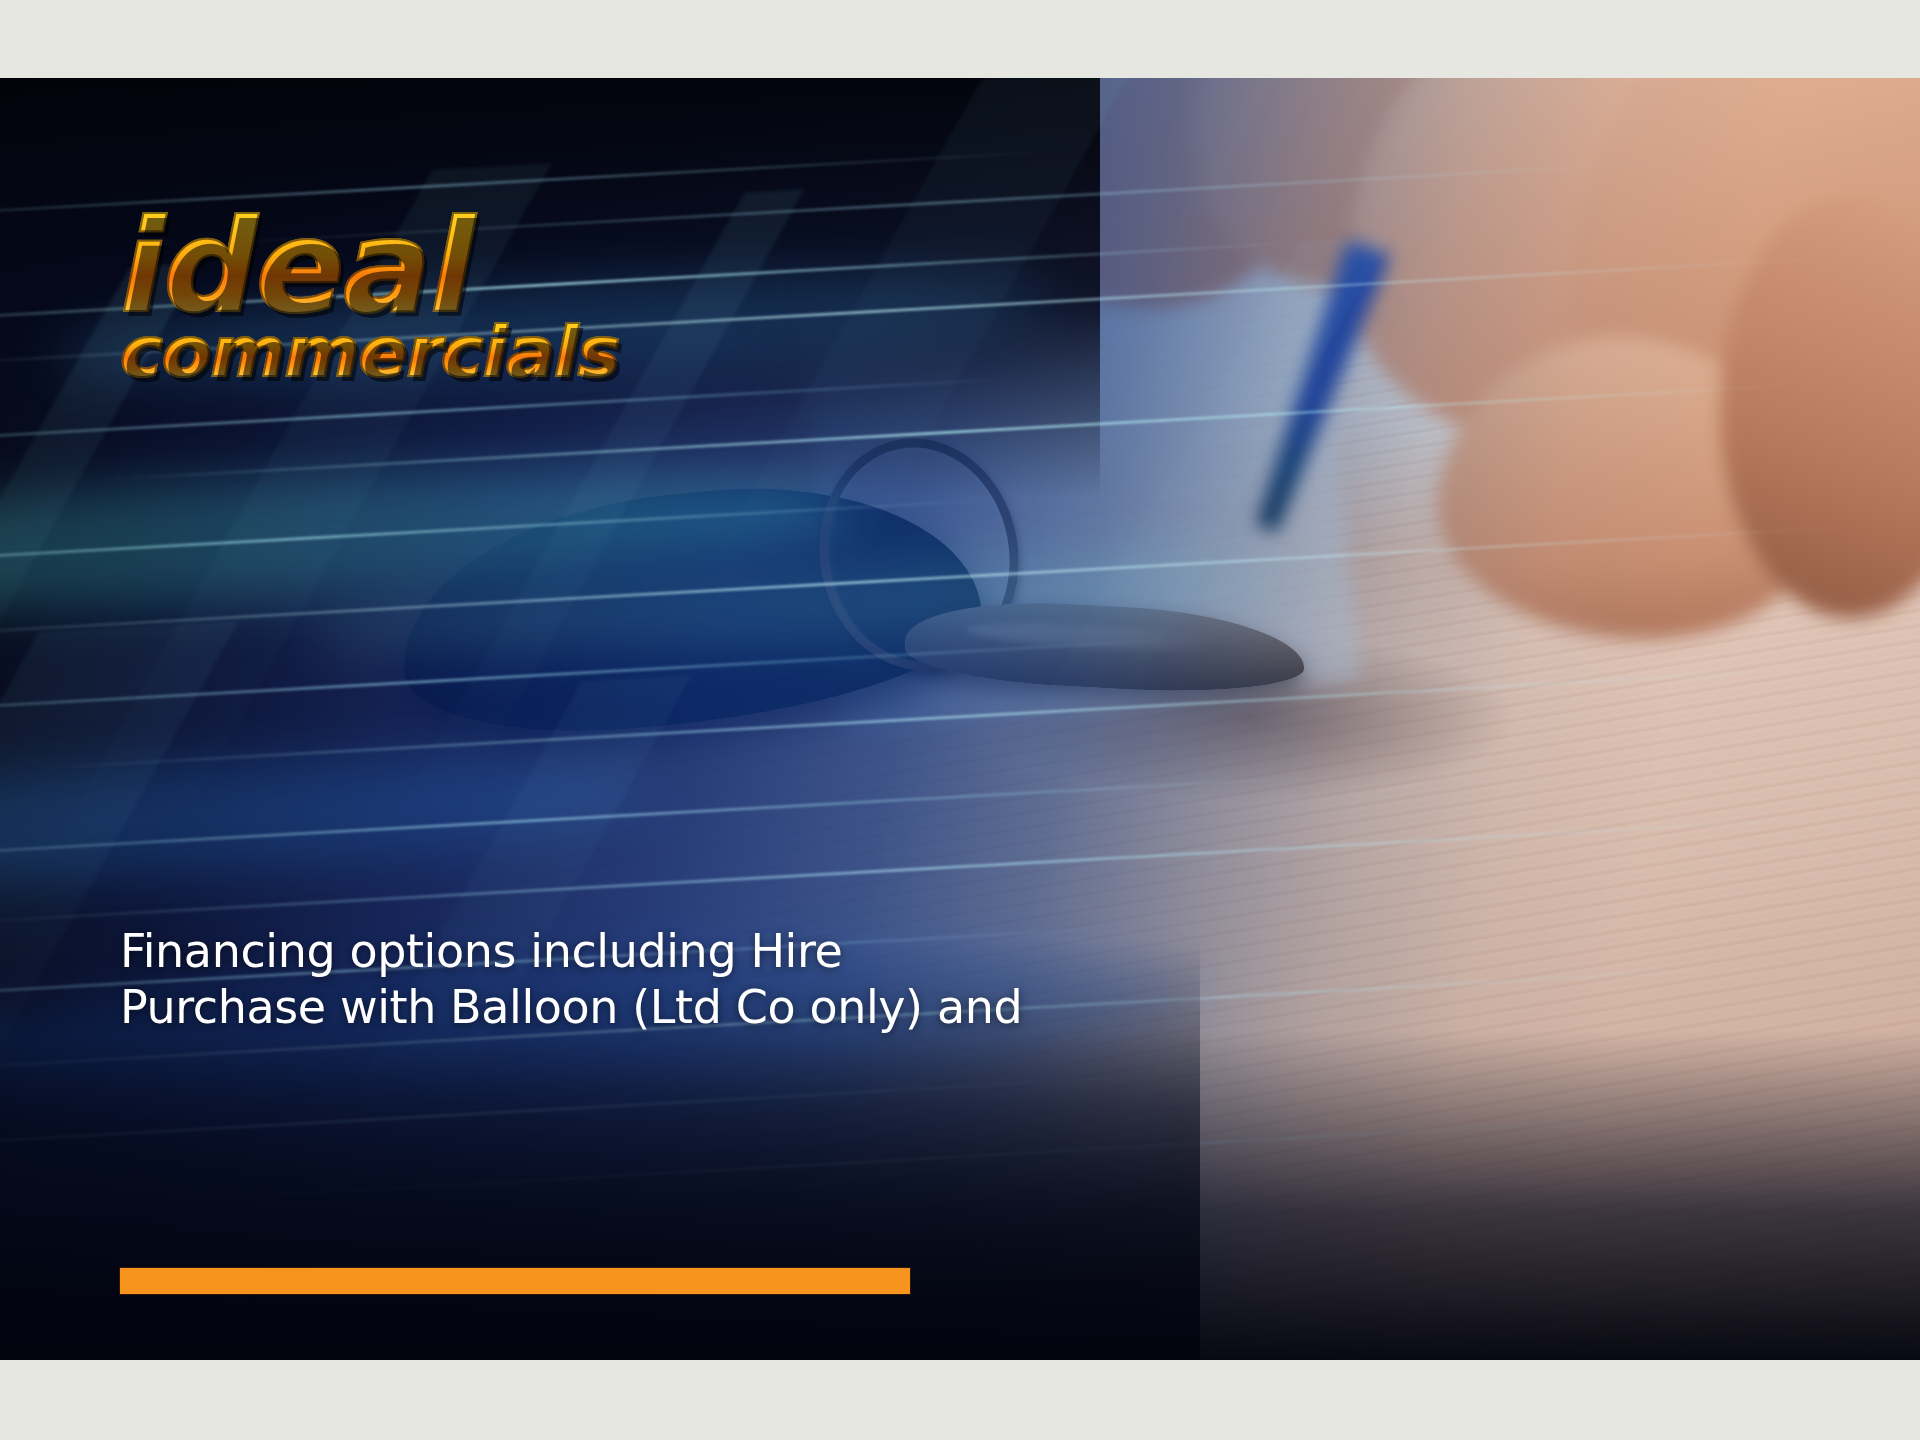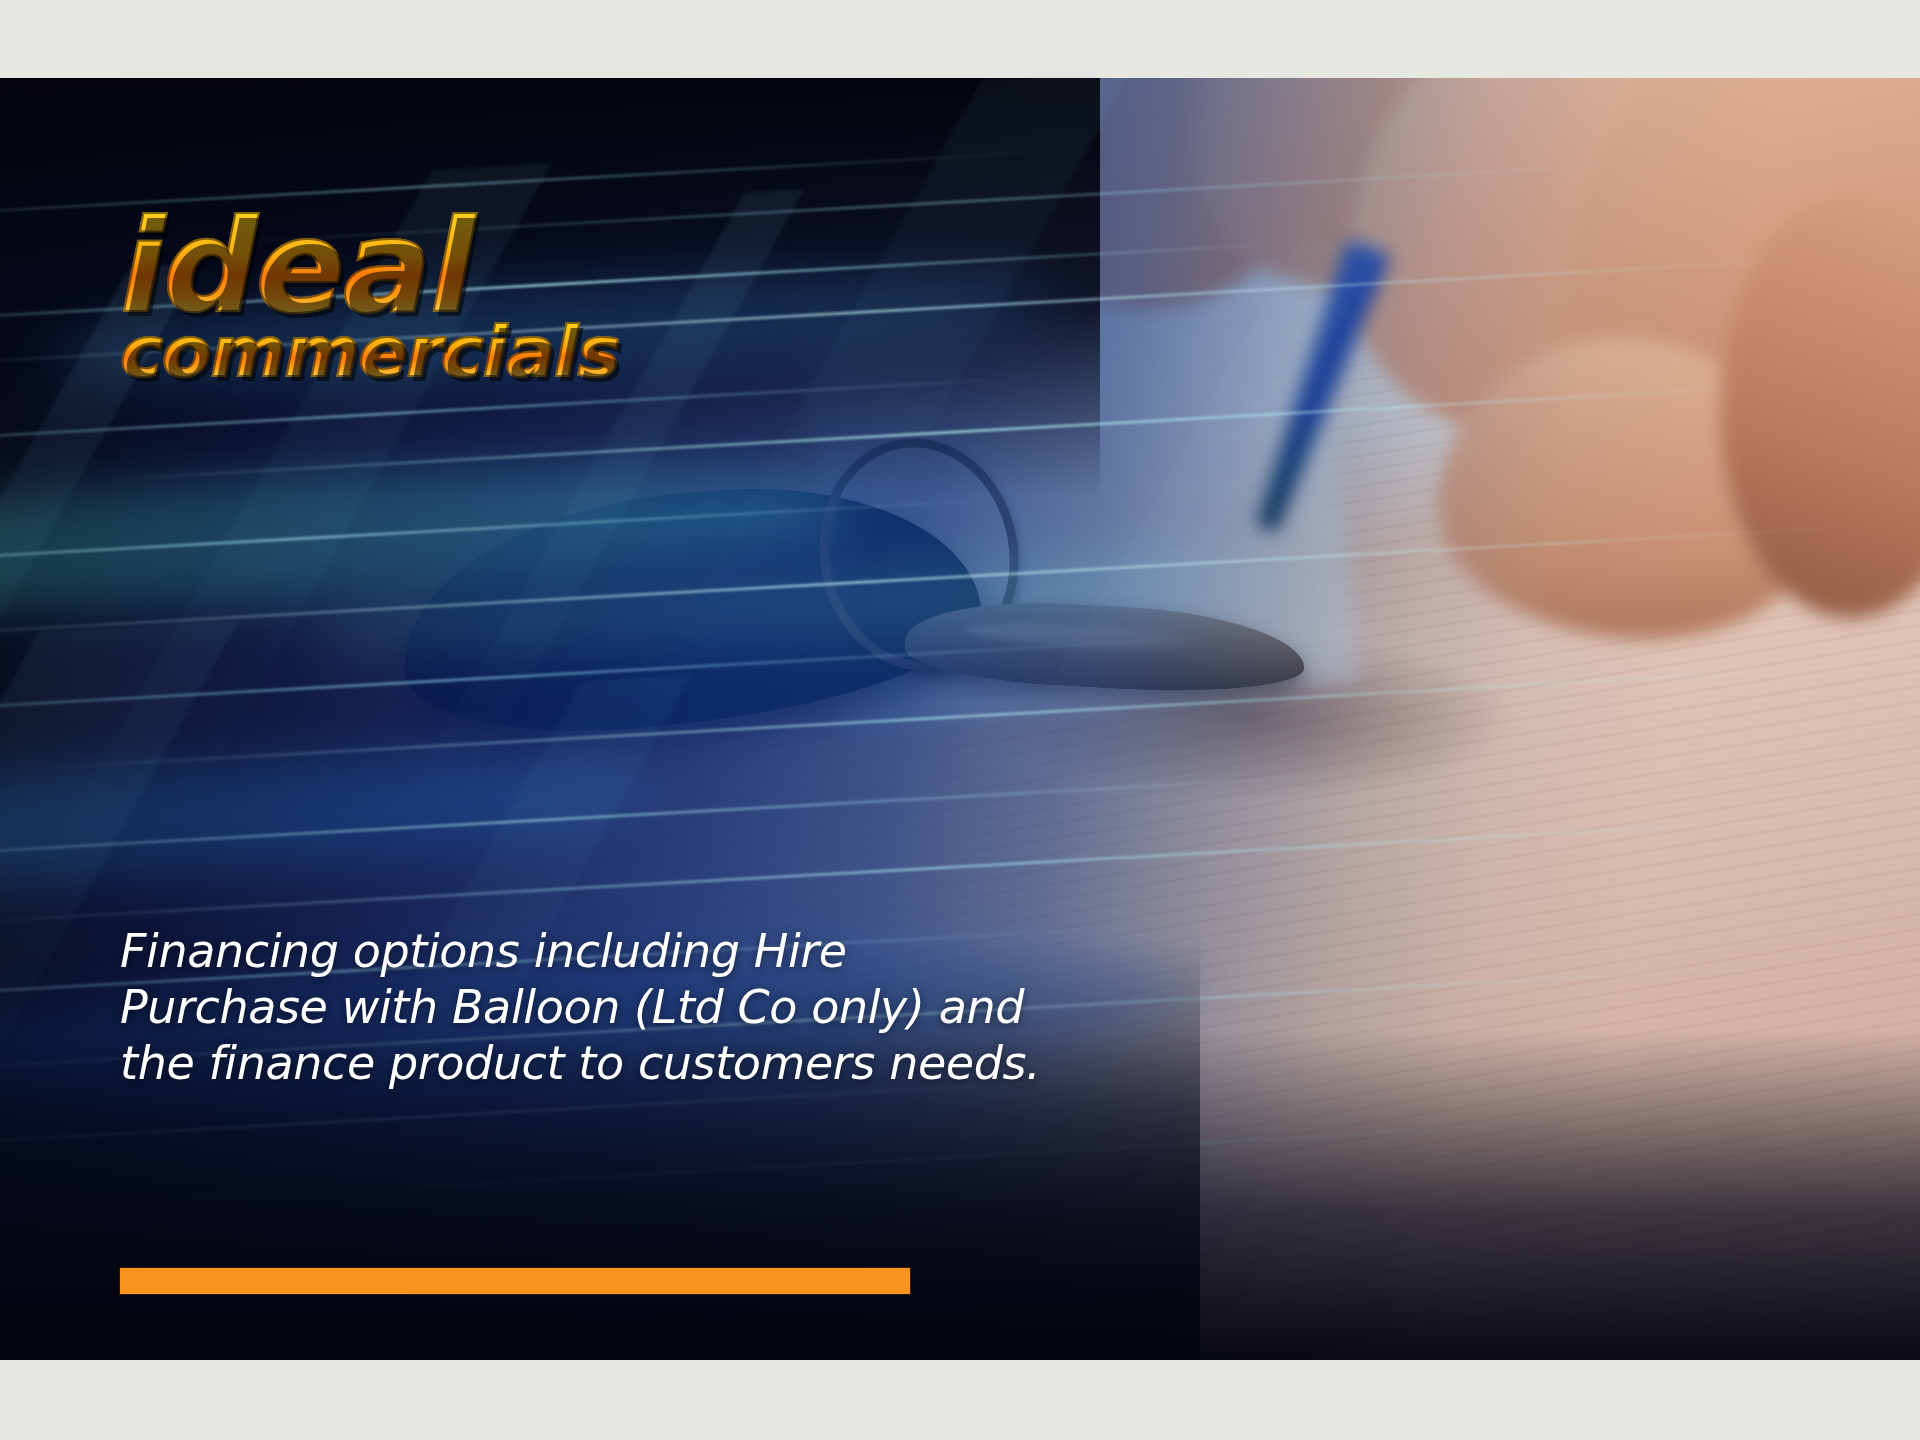--- a/index.html
+++ b/index.html
@@ -239,21 +239,21 @@
     top: 845px;
     width: 880px;
     color: #ffffff;
     font-family: "DejaVu Sans", "Liberation Sans", sans-serif;
     font-size: 46px;
     line-height: 1.22;
     font-weight: 400;
     text-shadow: 0 2px 8px rgba(0,0,0,.55);
     letter-spacing: -0.4px;
   }
-  .copy .line { display: block; white-space: nowrap; font-style: italic; }
+  .copy .line { display: block; white-space: nowrap; }
 
   
   .rule {
     position: absolute;
     left: 120px;
     top: 1190px;
     width: 790px;
     height: 26px;
     background: #f7941e;
     box-shadow: 0 0 0 1px rgba(120,55,0,.35);
@@ -324,19 +324,18 @@
     <div class="bottom-dark2"></div>
 
     <div class="logo">
       <div class="logo-word logo-ideal">ideal</div>
       <div class="logo-word logo-commercials">commercials</div>
     </div>
 
     <div class="copy">
       <span class="line">Financing options including Hire</span>
       <span class="line">Purchase with Balloon (Ltd Co only) and</span>
-      <span class="line">the finance product to customers needs.</span>
     </div>
 
     <div class="rule" style="background: rgb(247, 148, 30);"></div>
 
   </div>
 </div>
 
 </body></html>

